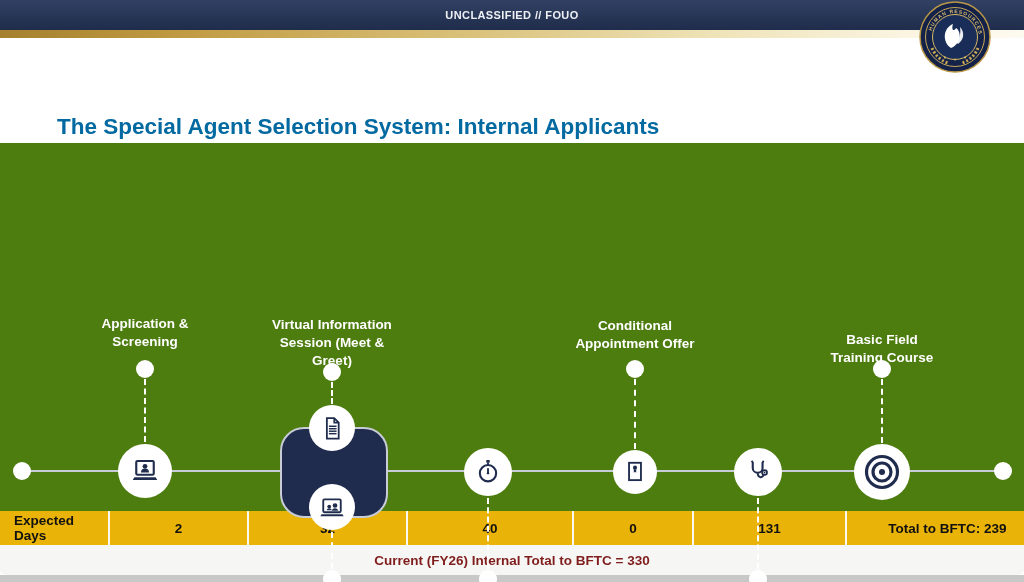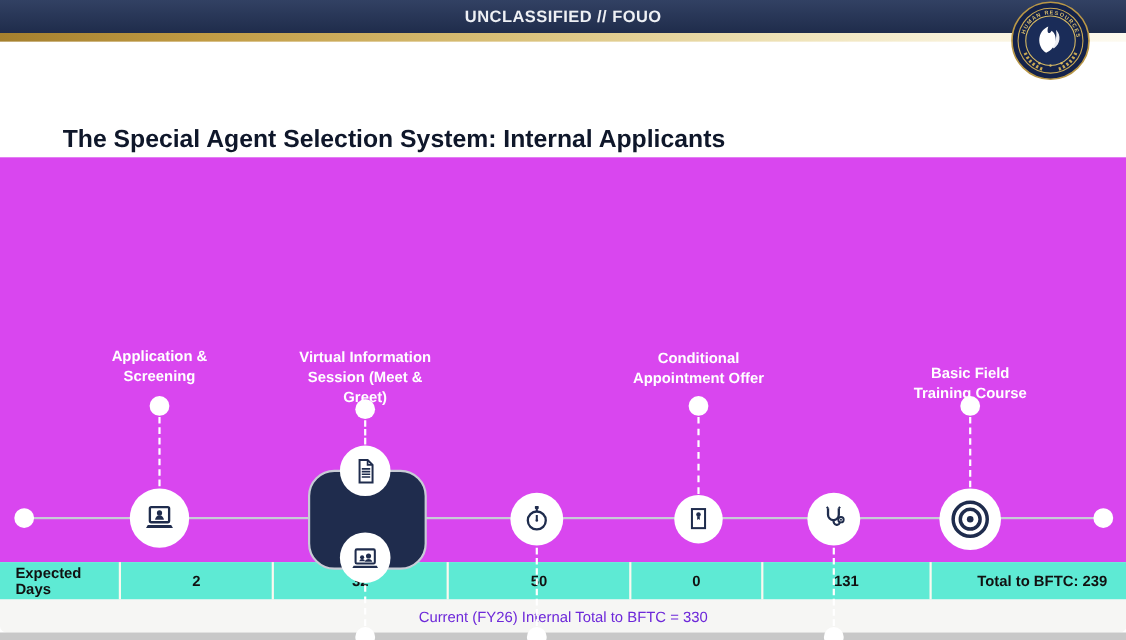--- a/index.html
+++ b/index.html
@@ -2,56 +2,56 @@
 <html><head>
 <meta charset="utf-8">
 <style>
   html,body{margin:0;padding:0;}
   body{font-family:"Liberation Sans",sans-serif;background:#c8c8c8;}
   .page{position:relative;width:1024px;height:582px;overflow:hidden;background:#ffffff;}
 
   
   .topbar{position:absolute;left:0;top:0;width:1024px;height:30px;
     background:linear-gradient(#324163,#1f2c4b);display:flex;align-items:center;justify-content:center;}
-  .classification{color:#eef0f4;font-size:15px;font-weight:bold;letter-spacing:.4px;}
+  .classification{color:#eef0f4;font-size:11px;font-weight:bold;letter-spacing:.4px;}
   .goldbar{position:absolute;left:0;top:30px;width:1024px;height:8px;
     background:linear-gradient(90deg,#a5802e 0%,#c19b43 18%,#d9c078 45%,#efe3b8 70%,#faf4e0 88%,#fdfaf0 100%);}
 
   
   .header{position:absolute;left:0;top:38px;width:1024px;height:105px;background:#ffffff;}
-  .title{position:absolute;left:57px;top:76px;font-size:22.5px;font-weight:bold;color:#0f172a;white-space:nowrap;}
+  .title{position:absolute;left:57px;top:76px;font-size:22.5px;font-weight:bold;color:#0369a1;white-space:nowrap;}
   .subtitle{position:absolute;left:59px;top:113px;font-size:13.5px;font-weight:bold;color:#a5a5a5;letter-spacing:.2px;white-space:nowrap;}
 
   .logo{position:absolute;left:918px;top:0px;width:74px;height:74px;}
 
   
-  .panel{position:absolute;left:0;top:143px;width:1024px;height:368px;background:#d946ef;}
+  .panel{position:absolute;left:0;top:143px;width:1024px;height:368px;background:#4d7c0f;}
 
   .mainline{position:absolute;left:22px;top:327px;width:981px;height:2px;background:#c7ccd6;z-index:1;}
   .loop{position:absolute;left:280px;top:284px;width:104px;height:87px;border:2px solid #c7ccd6;border-radius:24px;z-index:1;background:#1f2c4d;}
 
   .dot{position:absolute;width:18px;height:18px;border-radius:50%;background:#ffffff;z-index:2;}
   .dash-v{position:absolute;width:0;border-left:2px dashed #ffffff;z-index:1;}
 
   .tlabel{position:absolute;transform:translateX(-50%);width:220px;text-align:center;
     color:#ffffff;font-size:13.5px;font-weight:bold;line-height:1.35;white-space:pre-line;z-index:3;}
 
   .node{position:absolute;background:#ffffff;border-radius:50%;display:flex;align-items:center;justify-content:center;z-index:4;}
   .node svg{display:block;}
 
   
-  .daysrow{position:absolute;left:0;top:511px;width:1024px;height:34px;background:#5eead4;display:flex;}
+  .daysrow{position:absolute;left:0;top:511px;width:1024px;height:34px;background:#eab308;display:flex;}
   .cell{height:34px;display:flex;align-items:center;justify-content:center;
     font-size:13.5px;font-weight:bold;color:#111111;box-sizing:border-box;border-left:2px solid #fbf8ef;}
   .cell:first-child{border-left:none;justify-content:flex-start;padding-left:14px;}
 
   
   .footerbar{position:absolute;left:0;top:545px;width:1024px;height:30px;background:#f6f6f4;
     display:flex;align-items:center;justify-content:center;border-radius:0 0 6px 6px;}
-  .footer-text{font-size:13.5px;font-weight:normal;color:#6d28d9;}
+  .footer-text{font-size:13.5px;font-weight:bold;color:#7f1d1d;}
   .bottomstrip{position:absolute;left:0;top:575px;width:1024px;height:7px;background:#c8c8c8;}
 </style>
 </head>
 <body>
 
 <div class="page">
 
   <div class="topbar">
     <span class="classification">UNCLASSIFIED // FOUO</span>
   </div>
@@ -185,21 +185,21 @@
     <div class="dot" style="left:323px;top:427px;"></div>
     <div class="dot" style="left:479px;top:427px;"></div>
     <div class="dot" style="left:749px;top:427px;"></div>
 
   </div>
 
   <div class="daysrow">
     <div class="cell" style="width:108px;">Expected Days</div>
     <div class="cell" style="width:139px;">2</div>
     <div class="cell" style="width:159px;">32</div>
-    <div class="cell" style="width:166px;">50</div>
+    <div class="cell" style="width:166px;">40</div>
     <div class="cell" style="width:120px;">0</div>
     <div class="cell" style="width:153px;">131</div>
     <div class="cell" style="width:179px;padding-left:24px;">Total to BFTC: 239</div>
   </div>
 
   <div class="footerbar">
     <span class="footer-text">Current (FY26) Internal Total to BFTC = 330</span>
   </div>
   <div class="bottomstrip"></div>
 

